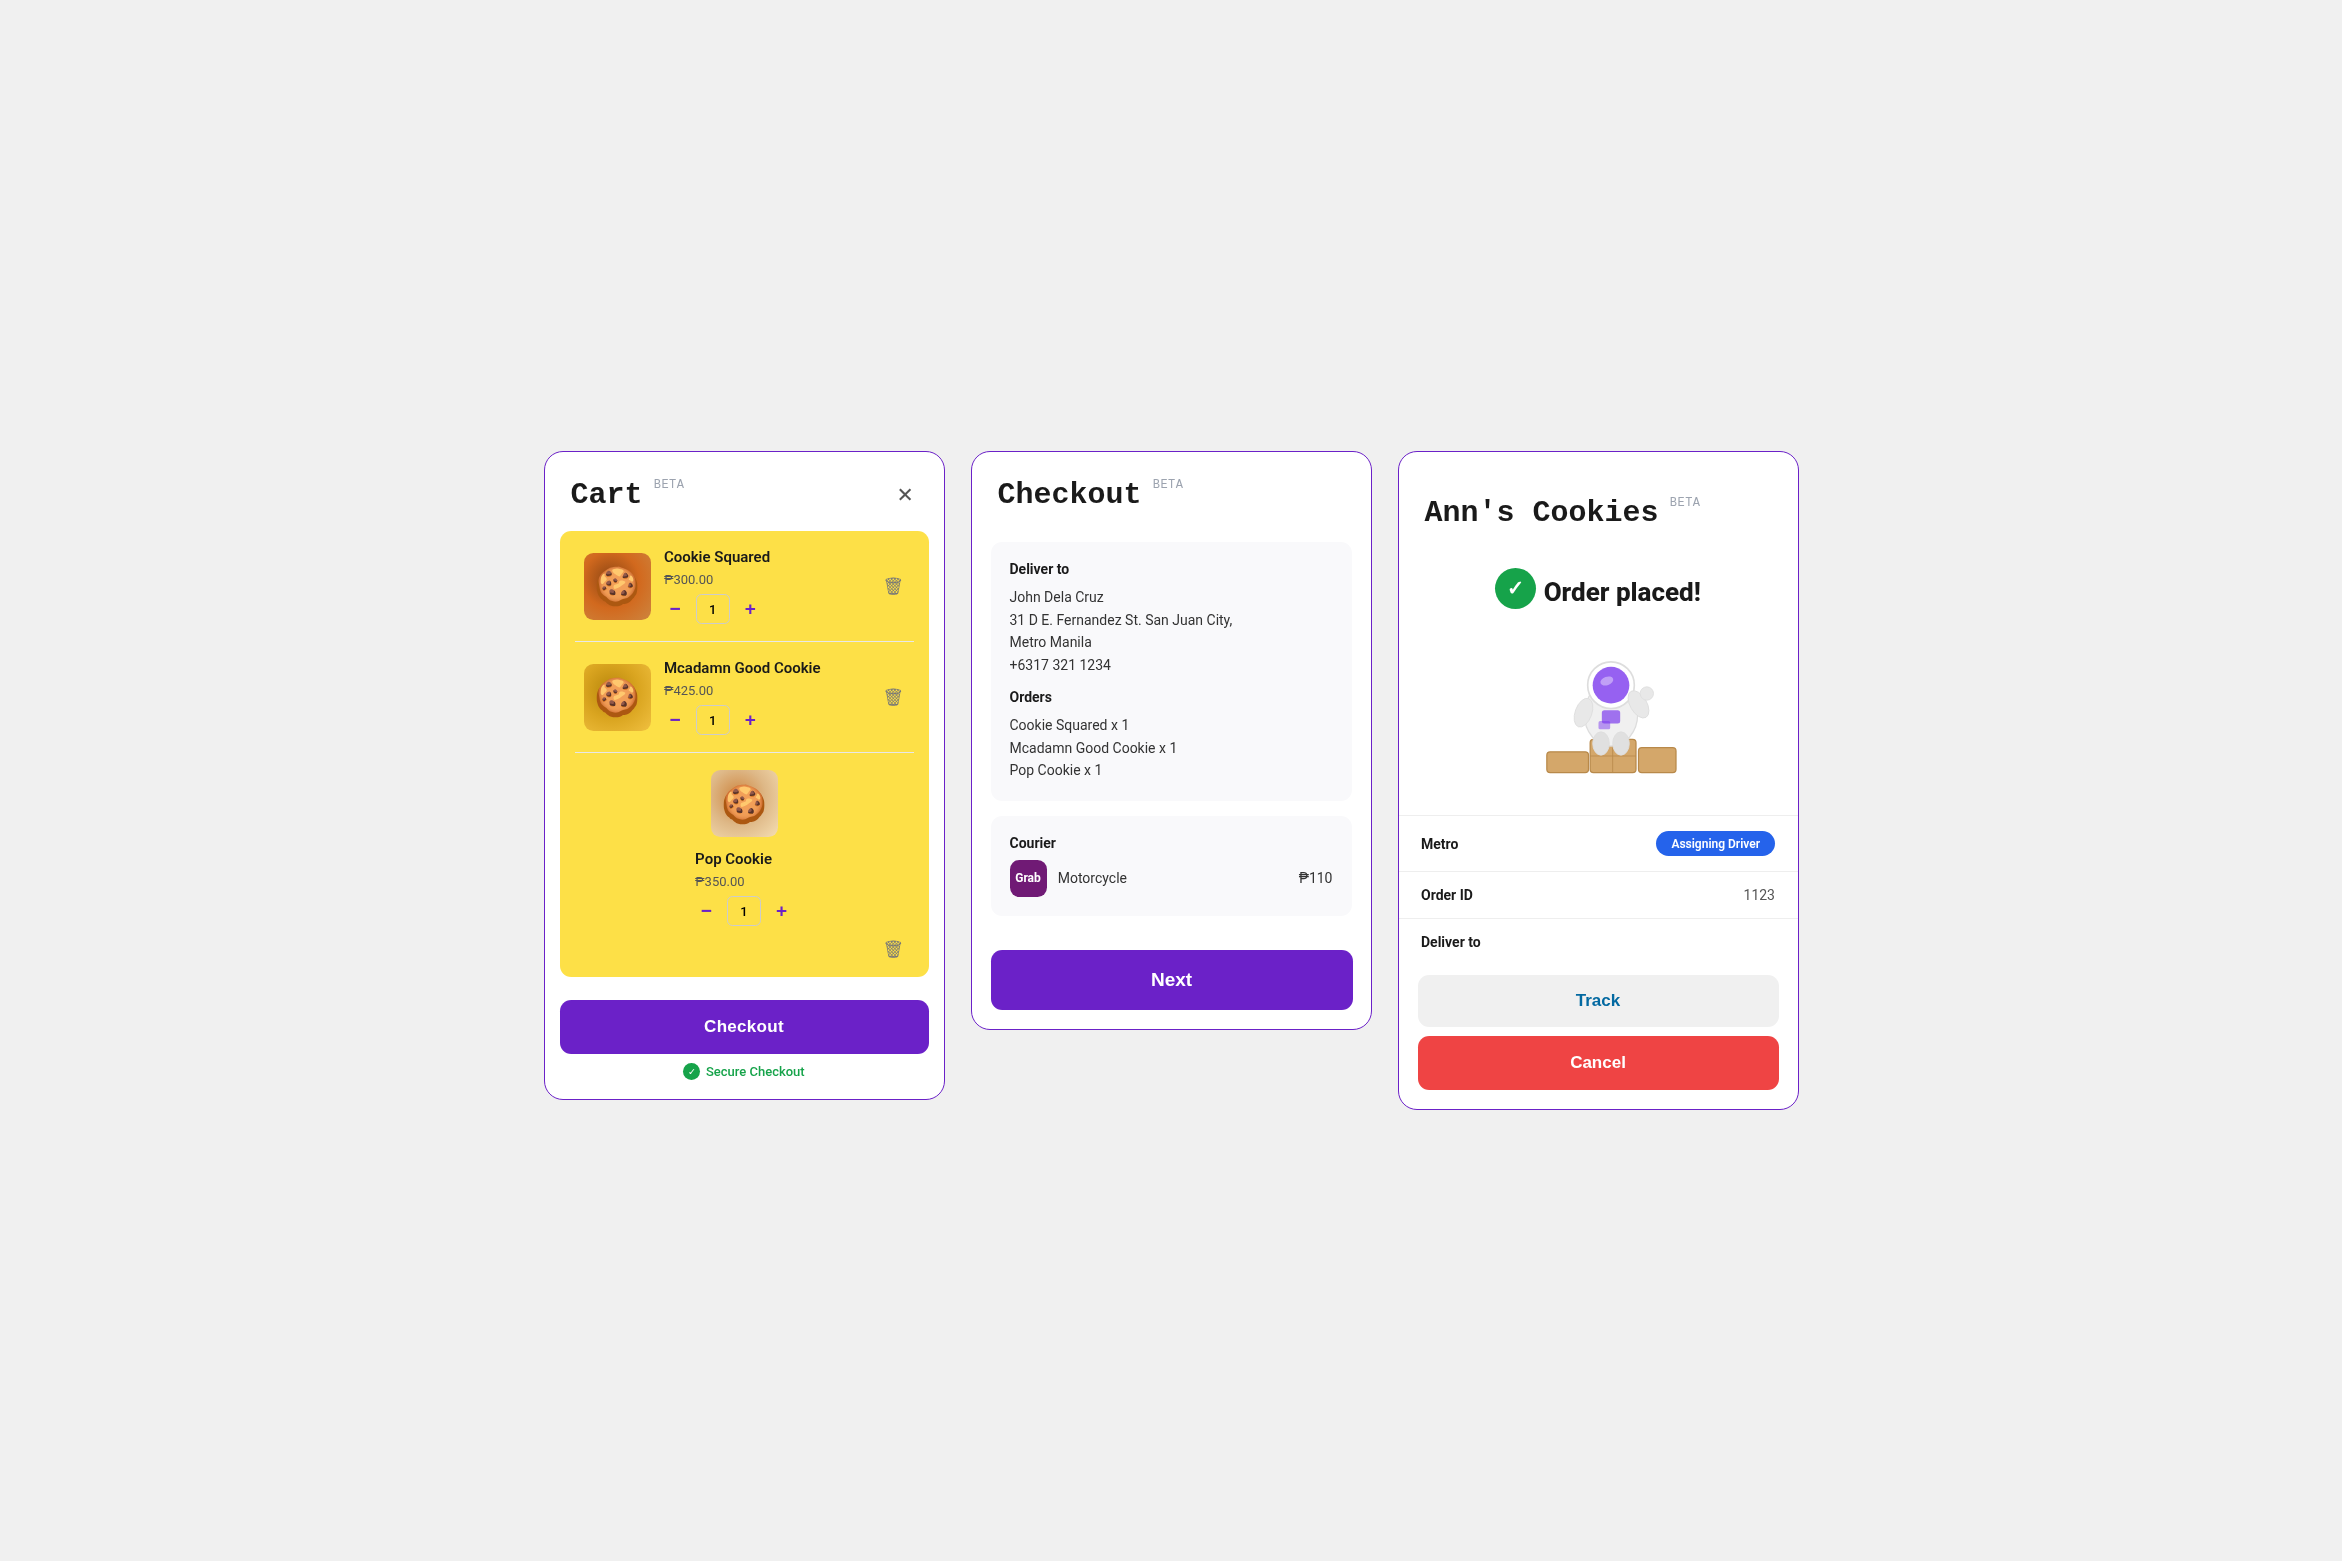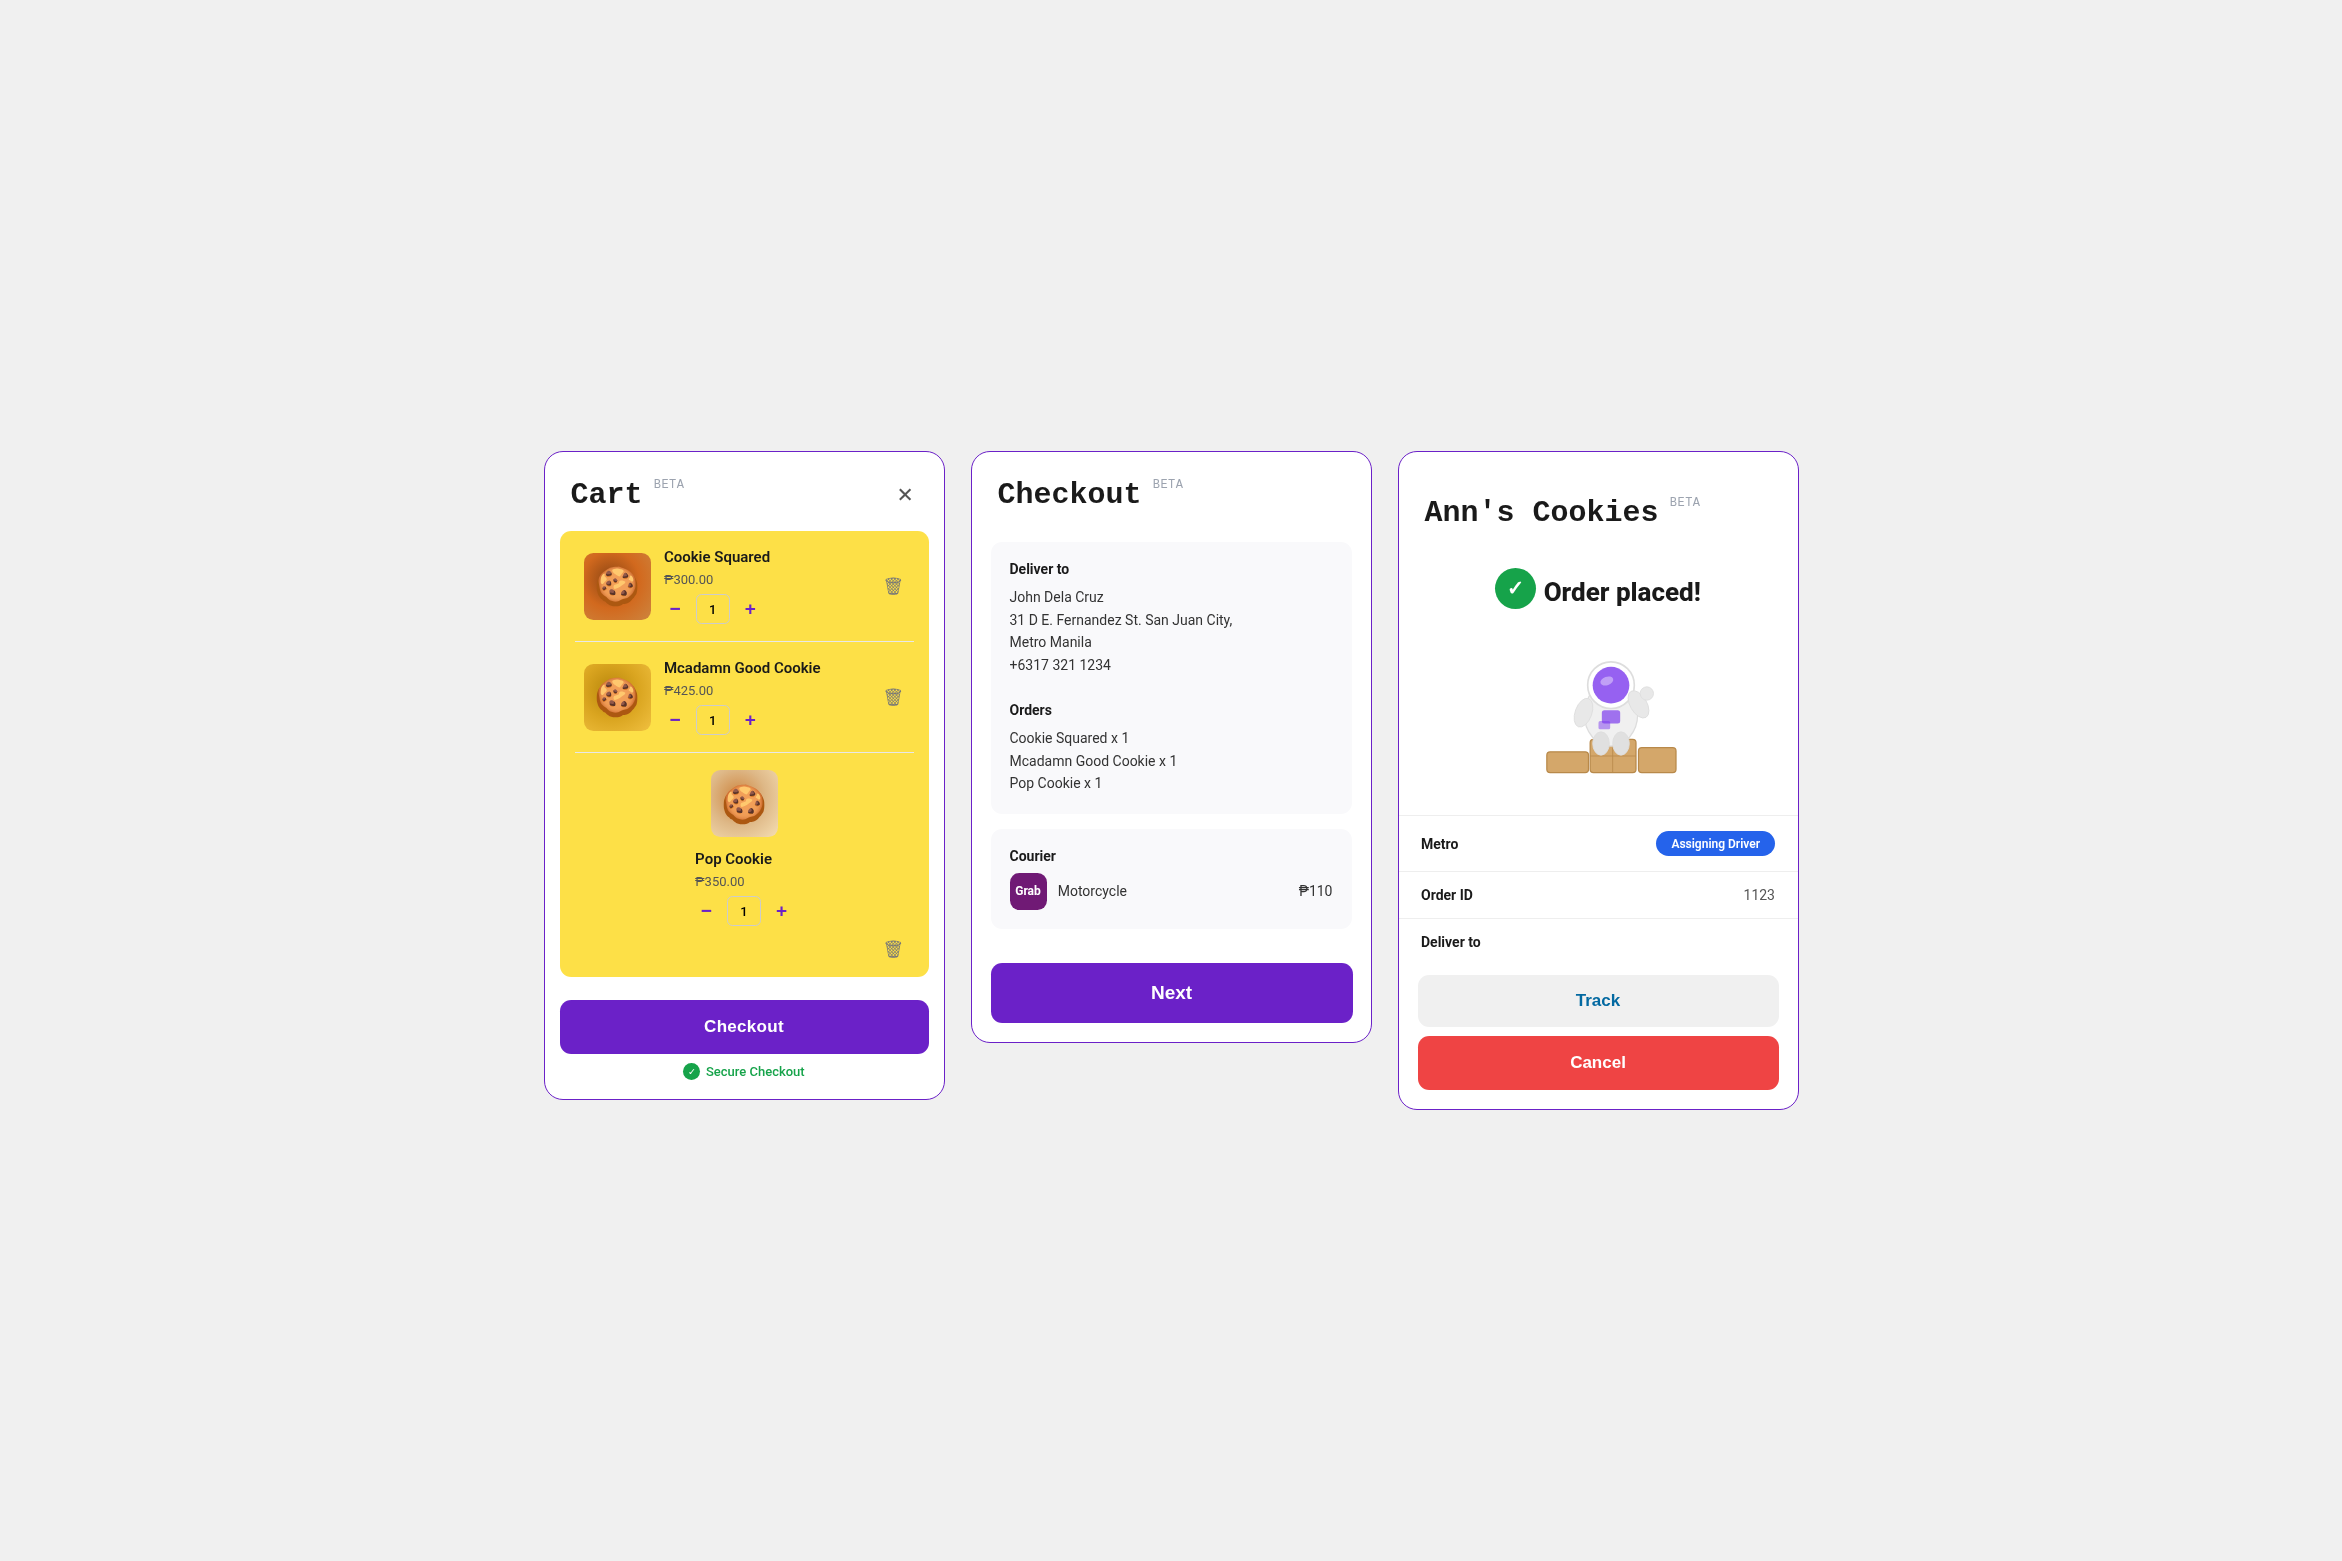--- a/index.html
+++ b/index.html
@@ -434,21 +434,21 @@
 
     <div class="checkout-content">
       <div class="checkout-section">
         <div class="section-title">Deliver to</div>
         <div class="section-content">
           <div>John Dela Cruz</div>
           <div>31 D E. Fernandez St. San Juan City,</div>
           <div>Metro Manila</div>
           <div>+6317 321 1234</div>
         </div>
-        <div style="margin-top:26px;">
+        <div style="margin-top:13px;">
           <div class="section-title">Orders</div>
           <div class="section-content">
             <div>Cookie Squared x 1</div>
             <div>Mcadamn Good Cookie x 1</div>
             <div>Pop Cookie x 1</div>
           </div>
         </div>
       </div>
 
       <div class="checkout-section">

